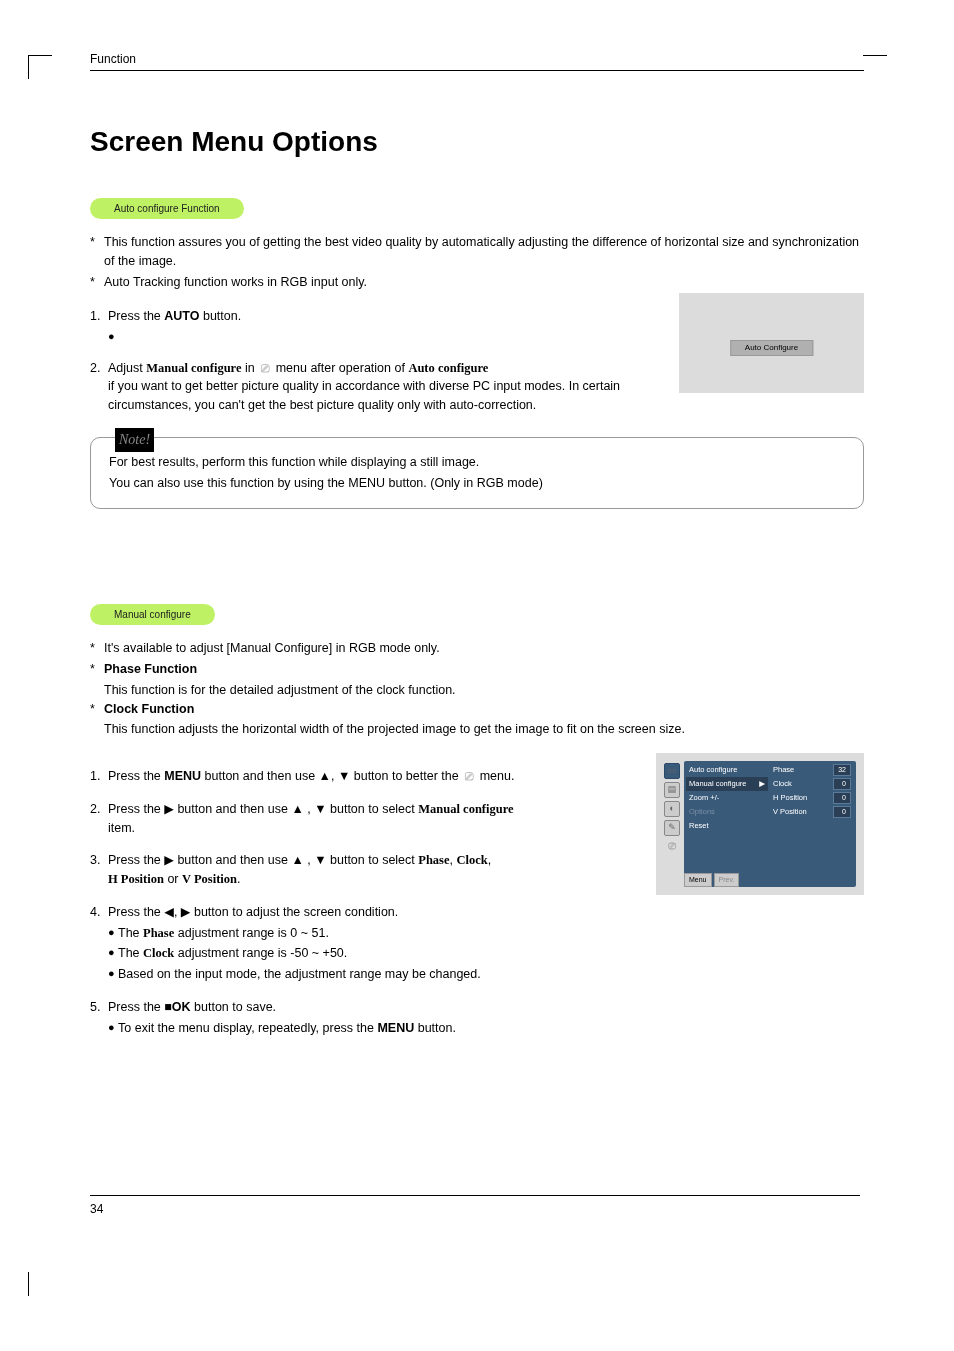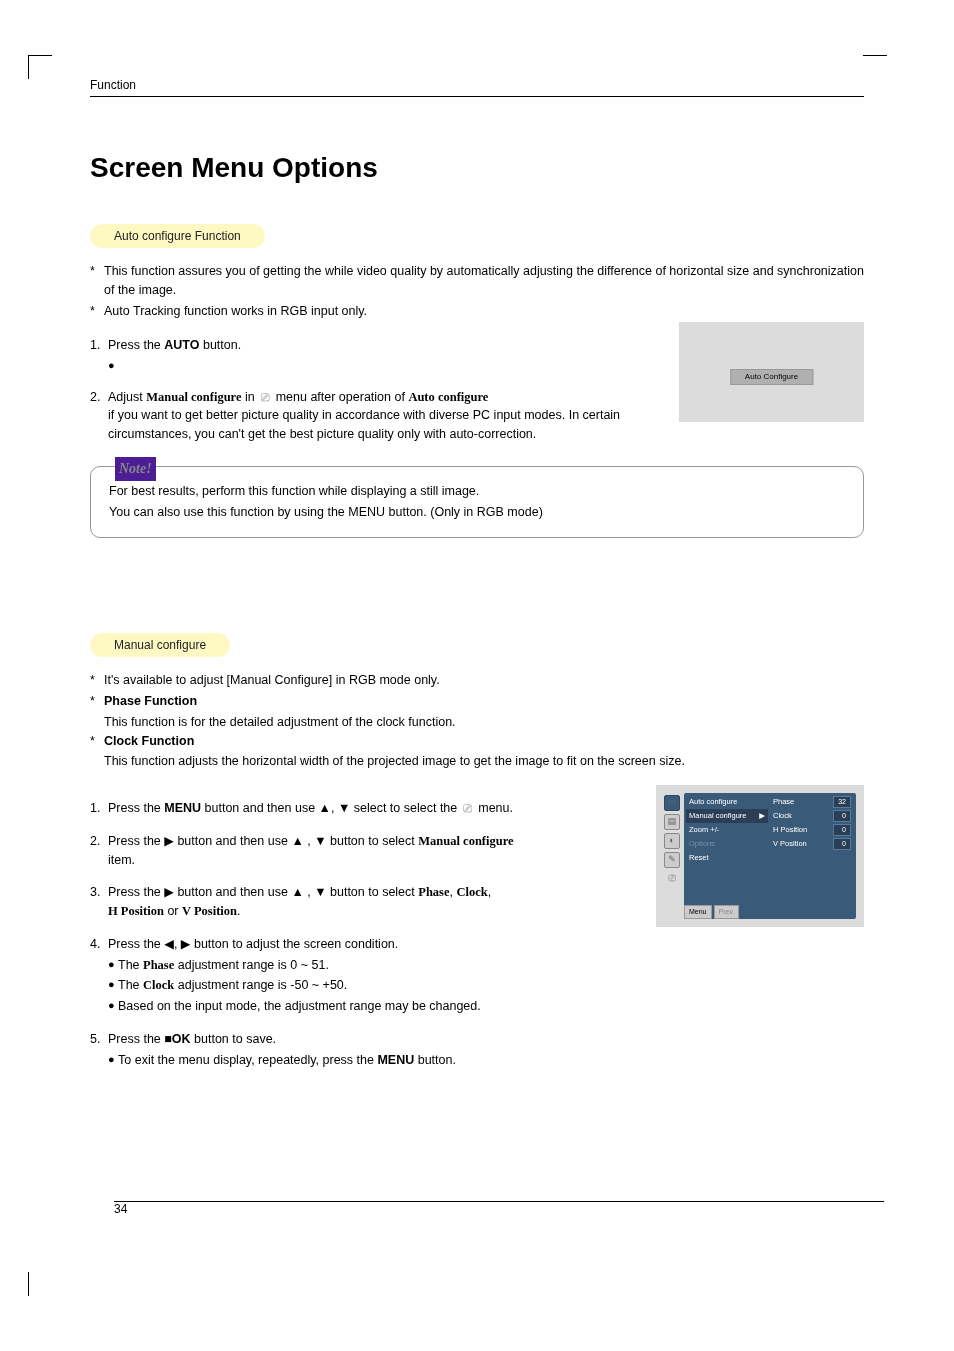--- a/index.html
+++ b/index.html
@@ -18,39 +18,38 @@
     .crop-tl, .crop-tr, .crop-bl, .crop-br {
       position: absolute;
       width: 24px;
       height: 24px;
     }
     .crop-tl { top: 55px; left: 28px; border-left: 1.5px solid #000; border-top: 1.5px solid #000; }
     .crop-tr { top: 55px; right: 67px; border-top: 1.5px solid #000; }
     .crop-bl { bottom: 55px; left: 28px; border-left: 1.5px solid #000; }
     .page {
       padding: 52px 90px 40px 90px;
-      margin-top: 26px;
     }
     .header {
       border-bottom: 1px solid #000;
       padding-bottom: 4px;
       margin-bottom: 55px;
       font-size: 12px;
     }
     .title {
       font-size: 28px;
       font-weight: bold;
       margin-bottom: 40px;
     }
     .pill {
       display: inline-block;
-      background: #fef9c3;
+      background: #bef264;
       border-radius: 20px;
       padding: 5px 24px 5px 24px;
-      font-size: 12px;
+      font-size: 10px;
       color: #222;
       margin-bottom: 14px;
     }
     .body-text {
       font-size: 12.5px;
       line-height: 1.5;
     }
     .asterisk-item {
       display: flex;
       margin-bottom: 2px;
@@ -109,27 +108,26 @@
       padding: 14px 18px 14px 18px;
       margin-top: 22px;
       position: relative;
       font-size: 12.5px;
       line-height: 1.7;
     }
     .note-label {
       position: absolute;
       top: -10px;
       left: 24px;
-      background: #4c1d95;
+      background: #000000;
       padding: 0 4px;
       font-family: 'Comic Sans MS', cursive;
       font-size: 14px;
       font-style: italic;
       color: #888;
-      font-weight: bold;
     }
     .section2 {
       margin-top: 95px;
     }
     .section2-row {
       display: flex;
       gap: 20px;
       align-items: flex-start;
       margin-top: 14px;
     }
@@ -232,21 +230,21 @@
       border: 1px solid #999;
     }
     .osd-footer .btn.dim { color: #888; }
     .page-num {
       position: absolute;
       bottom: 135px;
       left: 90px;
       font-size: 12px;
       border-top: 1px solid #000;
       width: 770px;
-      margin-left: 24px;
+      padding-top: 6px;
     }
     .glyph-icon {
       display: inline-block;
       width: 14px;
       text-align: center;
       color: #888;
       font-size: 11px;
     }
     .bold { font-weight: bold; text-align: center; }
     .serif-bold { font-weight: bold; font-family: Georgia, 'Times New Roman', serif; }
@@ -260,21 +258,21 @@
 
 <div class="page">
   <div class="header">Function</div>
   <h1 class="title">Screen Menu Options</h1>
 
   <div>
     <div class="pill">Auto configure Function</div>
     <div class="body-text">
       <div class="asterisk-item">
         <div class="star">*</div>
-          <div>This function assures you of getting the while video quality by automatically adjusting the difference of horizontal size and synchronization of the image.</div>
+          <div>This function assures you of getting the best video quality by automatically adjusting the difference of horizontal size and synchronization of the image.</div>
       </div>
       <div class="asterisk-item">
         <div class="star">*</div>
           <div>Auto Tracking function works in RGB input only.</div>
       </div>
 
       <div class="section1-row">
         <div class="section1-left">
           <div class="num-item">
             <div class="num">1.</div>
@@ -322,21 +320,21 @@
         <div class="star">*</div>
           <div class="bold">Clock Function</div>
       </div>
       <div style="margin-left:14px">This function adjusts the horizontal width of the projected image to get the image to fit on the screen size.</div>
 
       <div class="section2-row">
         <div class="section2-left">
           <div class="num-item">
             <div class="num">1.</div>
             <div class="content">
-              <span>Press the </span><span class="bold">MENU</span><span> button and then use </span><span>▲</span>, <span>▼</span><span> select to select the </span><span class="glyph-icon">⎚</span><span> menu.</span>
+              <span>Press the </span><span class="bold">MENU</span><span> button and then use </span><span>▲</span>, <span>▼</span><span> button to better the </span><span class="glyph-icon">⎚</span><span> menu.</span>
             </div>
           </div>
           <div class="num-item">
             <div class="num">2.</div>
             <div class="content">
               <span>Press the </span><span>▶</span><span> button and then use </span><span>▲</span> , <span>▼</span><span> button to select </span><span class="serif-bold">Manual configure</span>
               <div>item.</div>
             </div>
           </div>
           <div class="num-item">

